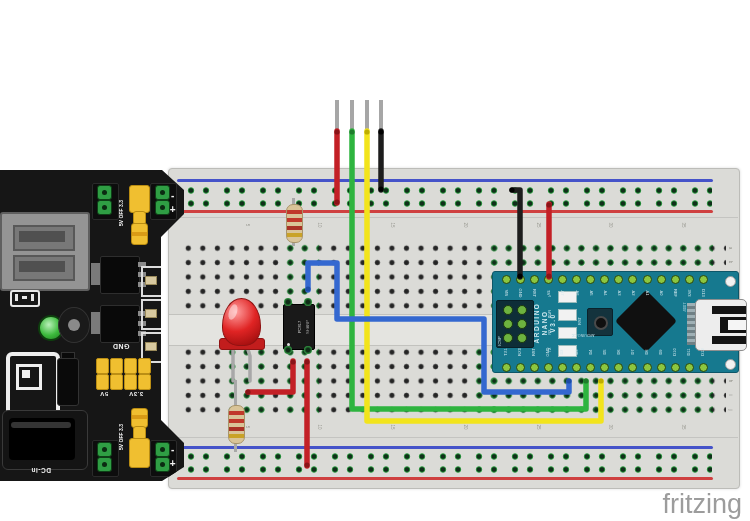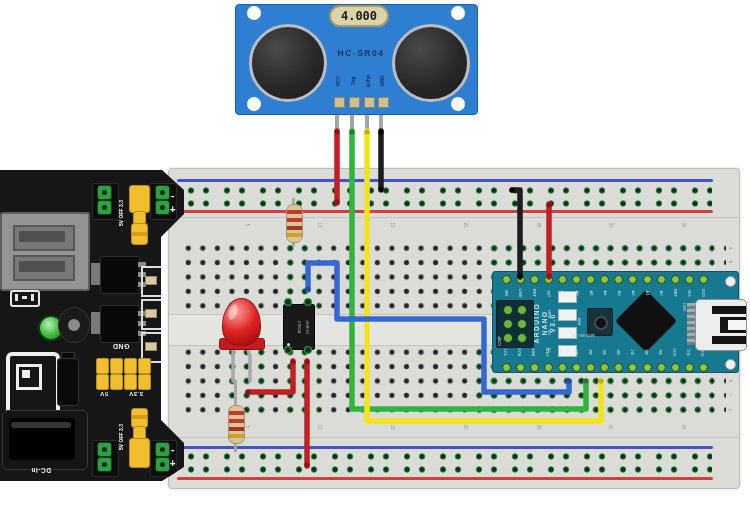--- a/index.html
+++ b/index.html
@@ -399,38 +399,15 @@
         <circle cx="381" cy="189" r="2.6"></circle>
       <circle cx="512" cy="190" r="2.6"></circle>
         <circle cx="520" cy="276" r="2.6"></circle>
     </g>
     <g fill="#1d4da8">
       <circle cx="308" cy="289" r="2.6"></circle>
         <circle cx="569" cy="381" r="2.6"></circle>
     </g>
   </svg>
 
-  <div class="abs" style="left:235px;top:4px;width:241px;height:109px;background:var(--sensor_blue,#2e7fd2);border:1px solid #1b5fa0;border-radius:4px;">
-    <div class="abs" style="left:11px;top:1px;width:14px;height:14px;border-radius:50%;background:#fff;"></div>
-    <div class="abs" style="left:215px;top:1px;width:14px;height:14px;border-radius:50%;background:#fff;"></div>
-    <div class="abs" style="left:11px;top:92px;width:14px;height:14px;border-radius:50%;background:#fff;"></div>
-    <div class="abs" style="left:215px;top:92px;width:14px;height:14px;border-radius:50%;background:#fff;"></div>
-    <div class="abs" style="left:13px;top:19px;width:78px;height:78px;border-radius:50%;border:3px solid #b9bdc2;
-         background:radial-gradient(circle at 35% 30%,#4a4a4a,#262626 60%,#1c1c1c);box-sizing:border-box;"></div>
-    <div class="abs" style="left:156px;top:19px;width:78px;height:78px;border-radius:50%;border:3px solid #b9bdc2;
-         background:radial-gradient(circle at 35% 30%,#4a4a4a,#262626 60%,#1c1c1c);box-sizing:border-box;"></div>
-    <div class="abs" style="left:93px;top:0;width:60px;height:22px;background:#ddd3a8;border:2px solid #a89a66;border-radius:12px;
-         display:flex;align-items:center;justify-content:center;font-family:'DejaVu Sans Mono',monospace;font-weight:bold;font-size:12px;color:#1a1a1a;box-sizing:border-box;">4.000</div>
-    <div class="abs" style="left:92px;top:42px;width:66px;height:12px;display:flex;align-items:center;justify-content:center;
-         font-size:8.5px;font-weight:bold;letter-spacing:1.5px;color:#10355e;">HC-SR04</div>
-    <div class="abs" style="left:97.5px;top:92px;width:9px;height:9px;background:#cdbf8e;border:1px solid #8f8464;"></div>
-    <div class="abs" style="left:112.5px;top:92px;width:9px;height:9px;background:#cdbf8e;border:1px solid #8f8464;"></div>
-    <div class="abs" style="left:127.5px;top:92px;width:9px;height:9px;background:#cdbf8e;border:1px solid #8f8464;"></div>
-    <div class="abs" style="left:141.5px;top:92px;width:9px;height:9px;background:#cdbf8e;border:1px solid #8f8464;"></div>
-    <div id="sensor-pin-labels" class="abs" style="left:0;top:0;width:241px;height:109px;">
-        <div style="position: absolute; left: 93px; top: 62px; width: 18px; height: 28px; color: rgb(13, 48, 88); font-weight: bold; font-size: 9px; display: flex; align-items: center; justify-content: center; transform: rotate(-90deg) scale(0.55); white-space: nowrap;">VCC</div>
-        <div style="position: absolute; left: 108px; top: 62px; width: 18px; height: 28px; color: rgb(13, 48, 88); font-weight: bold; font-size: 9px; display: flex; align-items: center; justify-content: center; transform: rotate(-90deg) scale(0.55); white-space: nowrap;">Trig</div>
-        <div style="position: absolute; left: 123px; top: 62px; width: 18px; height: 28px; color: rgb(13, 48, 88); font-weight: bold; font-size: 9px; display: flex; align-items: center; justify-content: center; transform: rotate(-90deg) scale(0.55); white-space: nowrap;">Echo</div>
-        <div style="position: absolute; left: 137px; top: 62px; width: 18px; height: 28px; color: rgb(13, 48, 88); font-weight: bold; font-size: 9px; display: flex; align-items: center; justify-content: center; transform: rotate(-90deg) scale(0.55); white-space: nowrap;">GND</div>
-      </div>
-  </div>
-
+
+  <div class="abs" id="logo">fritzing</div>
 </div>
 
 </body></html>

